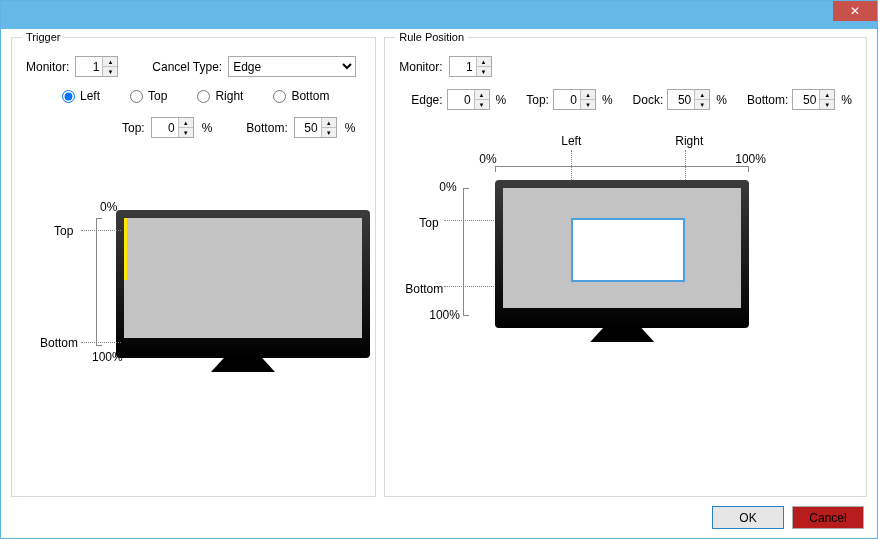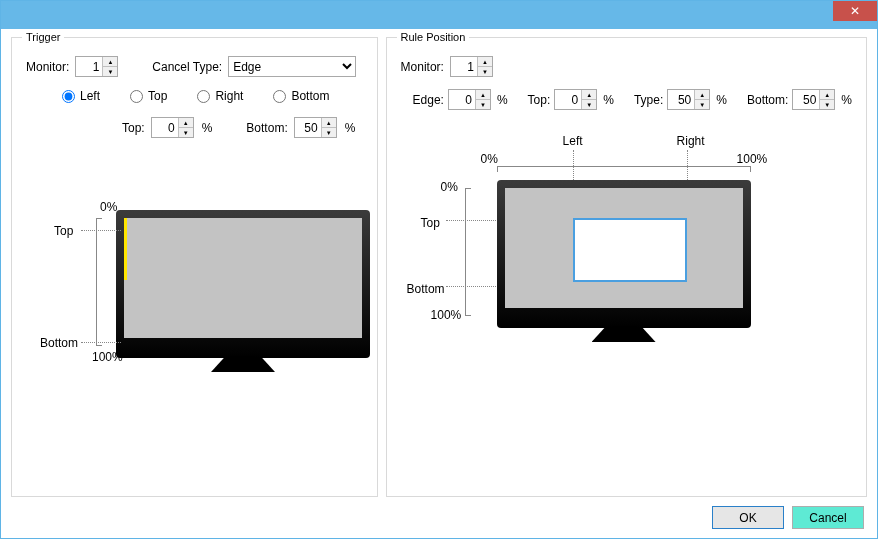--- a/index.html
+++ b/index.html
@@ -206,21 +206,21 @@
   }
   .footer {
     position: absolute;
     bottom: 10px;
     right: 14px;
     display: flex;
     gap: 8px;
   }
   .btn {
     border: 1px solid #adadad;
-    background: #5eead4;
+    background: #b91c1c;
     height: 23px;
     width: 72px;
     font-family: inherit;
     font-size: 12px;
     cursor: pointer;
   }
   .btn.primary {
     border: 1.5px solid #2a80c9;
     background: #e6e6e6;
   }
@@ -345,21 +345,21 @@
       <span class="spinner">
         <input type="text" value="0" style="">
         <span class="spin-btns">
           <span class="spin-up">▲</span>
           <span class="spin-down">▼</span>
         </span>
       </span>
       <span class="pct">%</span>
       <span style="width:12px"></span>
 
-      <span class="label">Type:</span>
+      <span class="label">Dock:</span>
       <span class="spinner">
         <input type="text" value="50" style="">
         <span class="spin-btns">
           <span class="spin-up">▲</span>
           <span class="spin-down">▼</span>
         </span>
       </span>
       <span class="pct">%</span>
       <span style="width:12px"></span>
 

